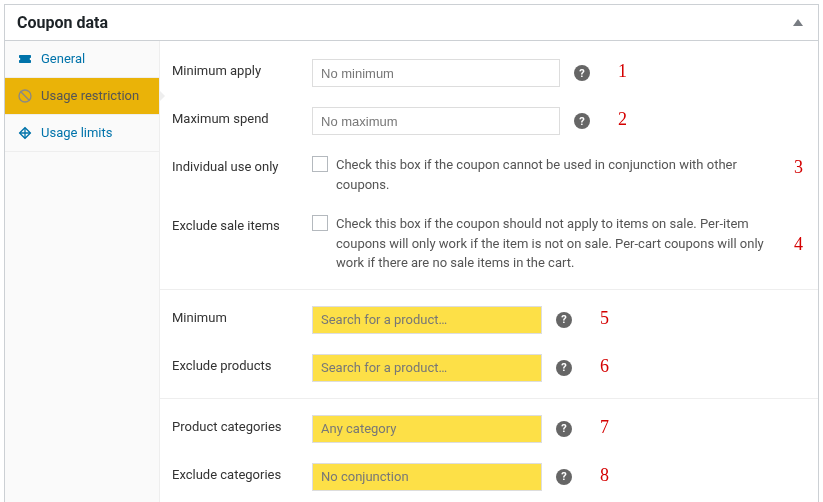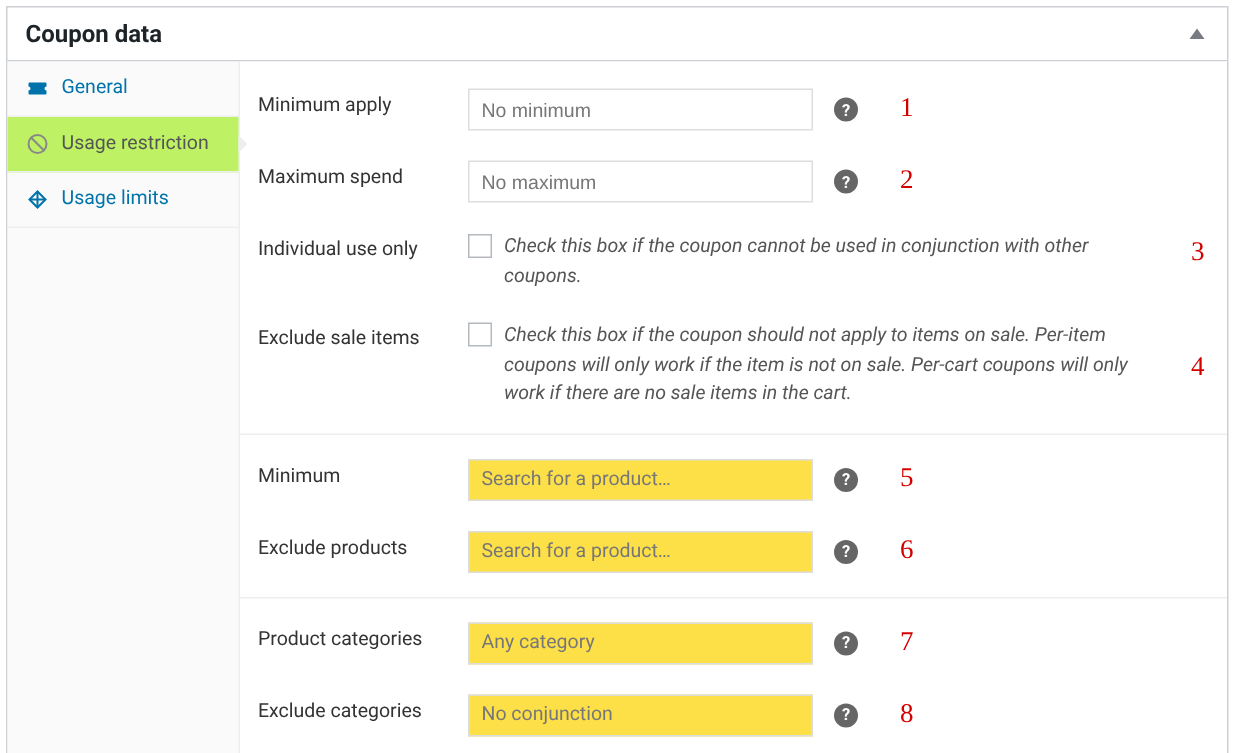--- a/index.html
+++ b/index.html
@@ -4,35 +4,35 @@
   <style>
     * { box-sizing: border-box; margin: 0; padding: 0; }
     body { font-family: -apple-system, BlinkMacSystemFont, "Segoe UI", Roboto, Helvetica, Arial, sans-serif; font-size: 13px; color: #444; background: #fff; padding: 4px; }
     .panel { border: 1px solid #ccd0d4; width: 815px; }
     .panel-header { padding: 8px 12px; border-bottom: 1px solid #ccd0d4; display: flex; align-items: center; justify-content: space-between; }
     .panel-title { font-weight: bold; font-size: 16px; color: #1d2327; }
     .triangle-up { width: 0; height: 0; border-left: 5px solid transparent; border-right: 5px solid transparent; border-bottom: 7px solid #787c82; }
     .panel-body { display: flex; }
     .sidebar { width: 155px; border-right: 1px solid #eee; background: #fafafa; flex-shrink: 0; }
     .sidebar-item { display: flex; gap: 8px; padding: 10px 12px; color: #0073aa; cursor: pointer; font-size: 13px; border-bottom: 1px solid #eee; position: relative; }
-    .sidebar-item.selected { background: #bef264; color: #555; }
+    .sidebar-item.selected { background: #eab308; color: #555; }
     .sidebar-item.selected::after { content: ""; position: absolute; right: -6px; top: 50%; transform: translateY(-50%); width: 0; height: 0; border-top: 6px solid transparent; border-bottom: 6px solid transparent; border-left: 6px solid #eee; }
     .icon { display: inline-flex; align-items: center; justify-content: center; width: 16px; height: 16px; flex-shrink: 0; }
     .content { flex: 1; padding: 8px 0 18px 0; background:#fff; }
     .row { display: flex; align-items: flex-start; padding: 10px 12px 10px 12px; }
     .label-col { width: 140px; flex-shrink: 0; padding-top: 4px; color: #333; font-size: 13px; }
     .field-col { display: flex; align-items: flex-start; gap: 10px; }
-    .text-input { width: 230px; height: 28px; border: 1px solid #ddd; background: #fff; font-size: 13px; color: #333; padding: 0 8px; }
+    .text-input { width: 248px; height: 28px; border: 1px solid #ddd; background: #fff; font-size: 13px; color: #333; padding: 0 8px; }
     .text-input::placeholder { color: #777; font-style: normal; }
     .select-like { width: 230px; min-height: 28px; border: 1px solid #ddd; background: #fde047; font-size: 13px; color: #777; padding: 5px 8px; display:flex; align-items:center; cursor:text; }
     .help-icon { width: 16px; height: 16px; border-radius: 50%; background: #666; color: #fff; font-size: 11px; font-weight: bold; display: inline-flex; align-items: center; justify-content: center; flex-shrink: 0; cursor: help; margin-left: 4px; margin-top: 6px; }
     .num-annot { color: #d40000; font-size: 18px; margin-left: 18px; margin-top: 2px; font-family: Georgia, serif; }
     .checkbox-row { display:flex; align-items:flex-start; gap:8px; }
     .checkbox { width:16px; height:16px; border:1px solid #b4b9be; background:#fff; flex-shrink:0; margin-top:1px; }
-    .desc { font-style: italic; color: #555; max-width: 430px; line-height: 1.5; }
+    .desc { color: #555; max-width: 430px; line-height: 1.5; }
     .divider { height:1px; background:#eee; margin: 6px 0; }
     .num-4 { align-self: center; }
   </style>
 </head>
 <body>
 
 <div class="panel">
 
   <div class="panel-header">
     <span class="panel-title">Coupon data</span>

